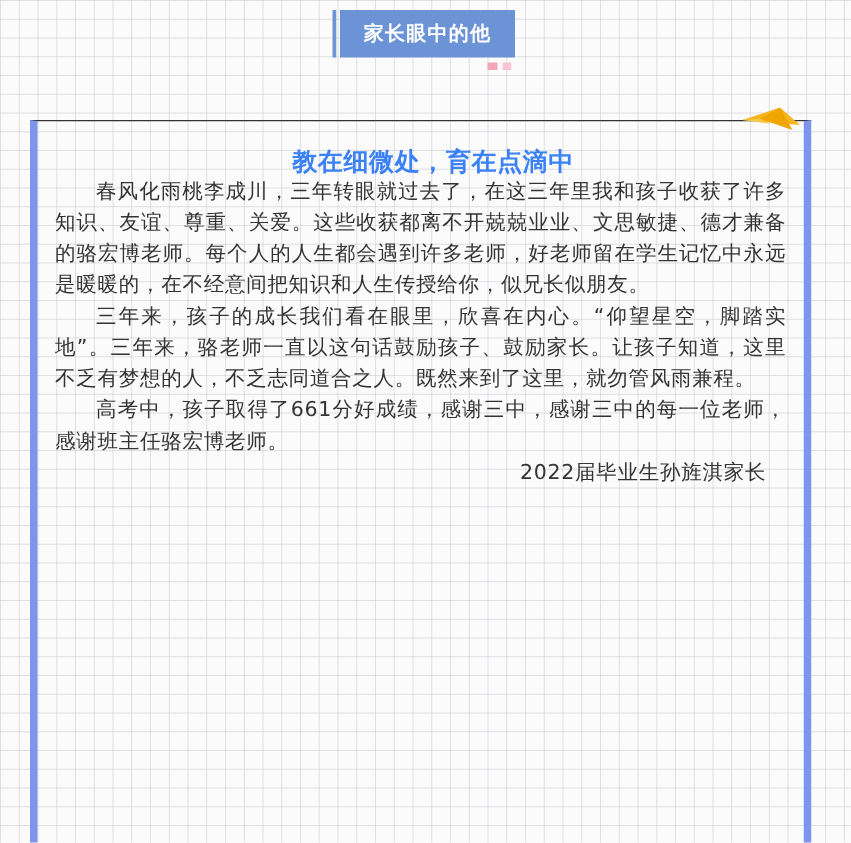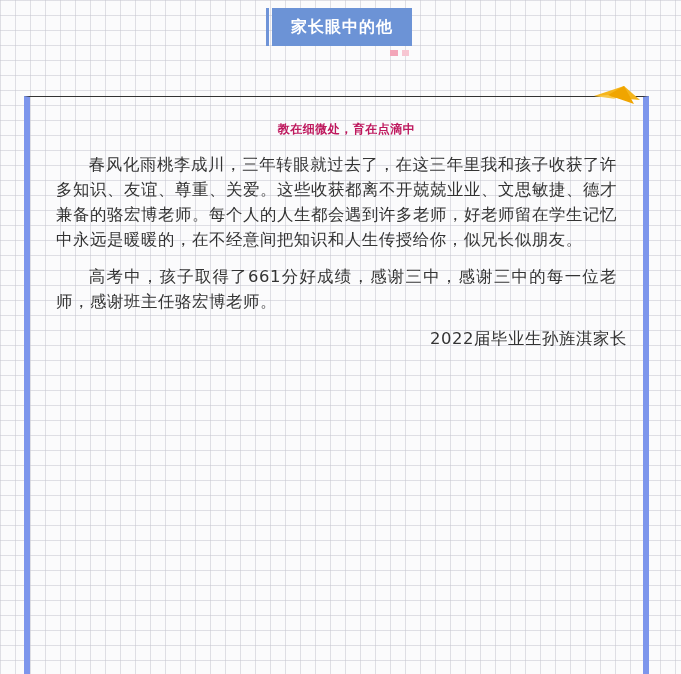--- a/index.html
+++ b/index.html
@@ -29,25 +29,25 @@
       border-right: 6px solid #7d96ec;
       box-sizing: border-box;
     }
     .plane { position: absolute; left: 594px; top: 86px; width: 46px; height: 20px; }
 
     .content {
       position: absolute; left: 44px; top: 118px; width: 585px;
       color: #333; font-size: 16.4px; line-height: 25px; letter-spacing: 0.6px;
     }
     .title {
-      text-align: center; font-weight: bold; font-size: 12px; color: #be185d;
+      text-align: center; font-weight: bold; font-size: 20px; color: #3b82f6;
       margin-bottom: 0; line-height: 22px; letter-spacing: 0.5px; margin-left: 20px;
     }
-    .para { text-indent: 2em; margin: 12px; text-align: justify; }
-    .signature { text-align: right; margin-top: 0; padding-right: 2px; }
+    .para { text-indent: 2em; margin: 0; text-align: justify; }
+    .signature { text-align: right; margin-top: 0; padding-right: 16px; }
   </style>
 </head>
 <body>
 
 <div class="header-wrap">
   <div class="header-bar"></div>
   <div class="header-tag">家长眼中的他</div>
 </div>
 <div class="pink-a"></div>
 <div class="pink-b"></div>
@@ -56,15 +56,16 @@
 
 <svg class="plane" viewBox="0 0 46 20">
   <polygon points="0,10 30,0 46,14" fill="#f5b51c"></polygon>
   <polygon points="14,9 30,0 40,18" fill="#f0a500"></polygon>
   <polygon points="0,10 14,9 22,13" fill="#f8c84a"></polygon>
 </svg>
 
 <div class="content">
   <div class="title">教在细微处，育在点滴中</div>
   <p class="para">春风化雨桃李成川，三年转眼就过去了，在这三年里我和孩子收获了许多知识、友谊、尊重、关爱。这些收获都离不开兢兢业业、文思敏捷、德才兼备的骆宏博老师。每个人的人生都会遇到许多老师，好老师留在学生记忆中永远是暖暖的，在不经意间把知识和人生传授给你，似兄长似朋友。</p>
+  <p class="para">三年来，孩子的成长我们看在眼里，欣喜在内心。“仰望星空，脚踏实地”。三年来，骆老师一直以这句话鼓励孩子、鼓励家长。让孩子知道，这里不乏有梦想的人，不乏志同道合之人。既然来到了这里，就勿管风雨兼程。</p>
   <p class="para">高考中，孩子取得了661分好成绩，感谢三中，感谢三中的每一位老师，感谢班主任骆宏博老师。</p>
   <div class="signature">2022届毕业生孙旌淇家长</div>
 </div>
 
 </body></html>

